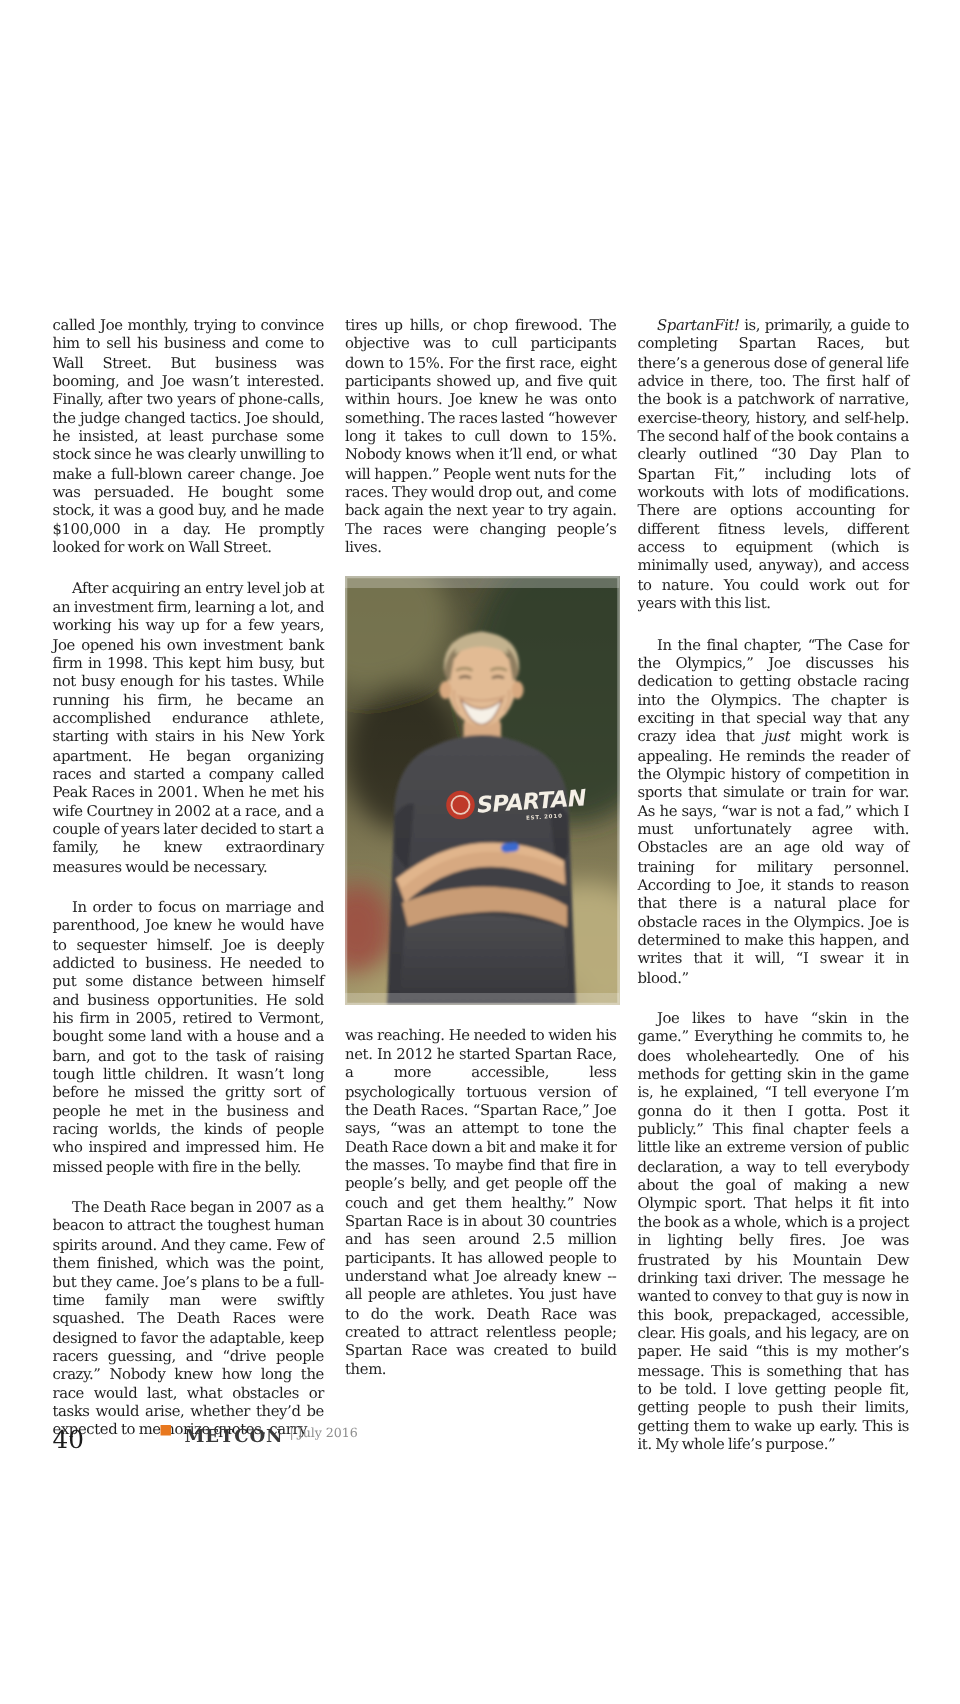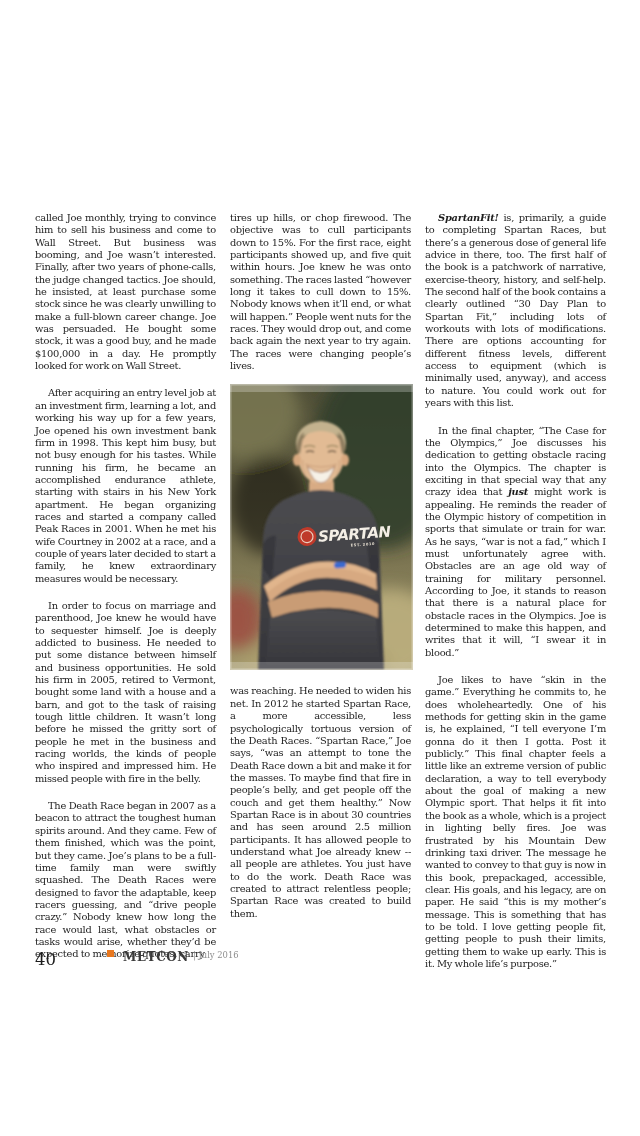--- a/index.html
+++ b/index.html
@@ -15,21 +15,21 @@
   .col{
     width:181px;flex:0 0 181px;
     font-size:9.9px;line-height:12.35px;
     letter-spacing:-0.25px;word-spacing:-0.5px;
     text-align:justify;
     -webkit-hyphens:auto;hyphens:auto;
   }
   .para{margin:15px 0 12px 0;}
   .para.indent{text-indent:13px;}
   .para:last-child{margin-bottom:0;}
-  .ital{font-style:italic;font-weight:bold;}
+  .ital{font-style:italic;}
   .photo-wrap{
     width:183px;height:286px;margin:7px 0 11px 0;
     position:relative;
   }
   .photo-wrap svg{display:block;}
   .footer{
     position:absolute;left:35px;top:950px;height:20px;
     display:flex;align-items:flex-start;
   }
   .page-number{

